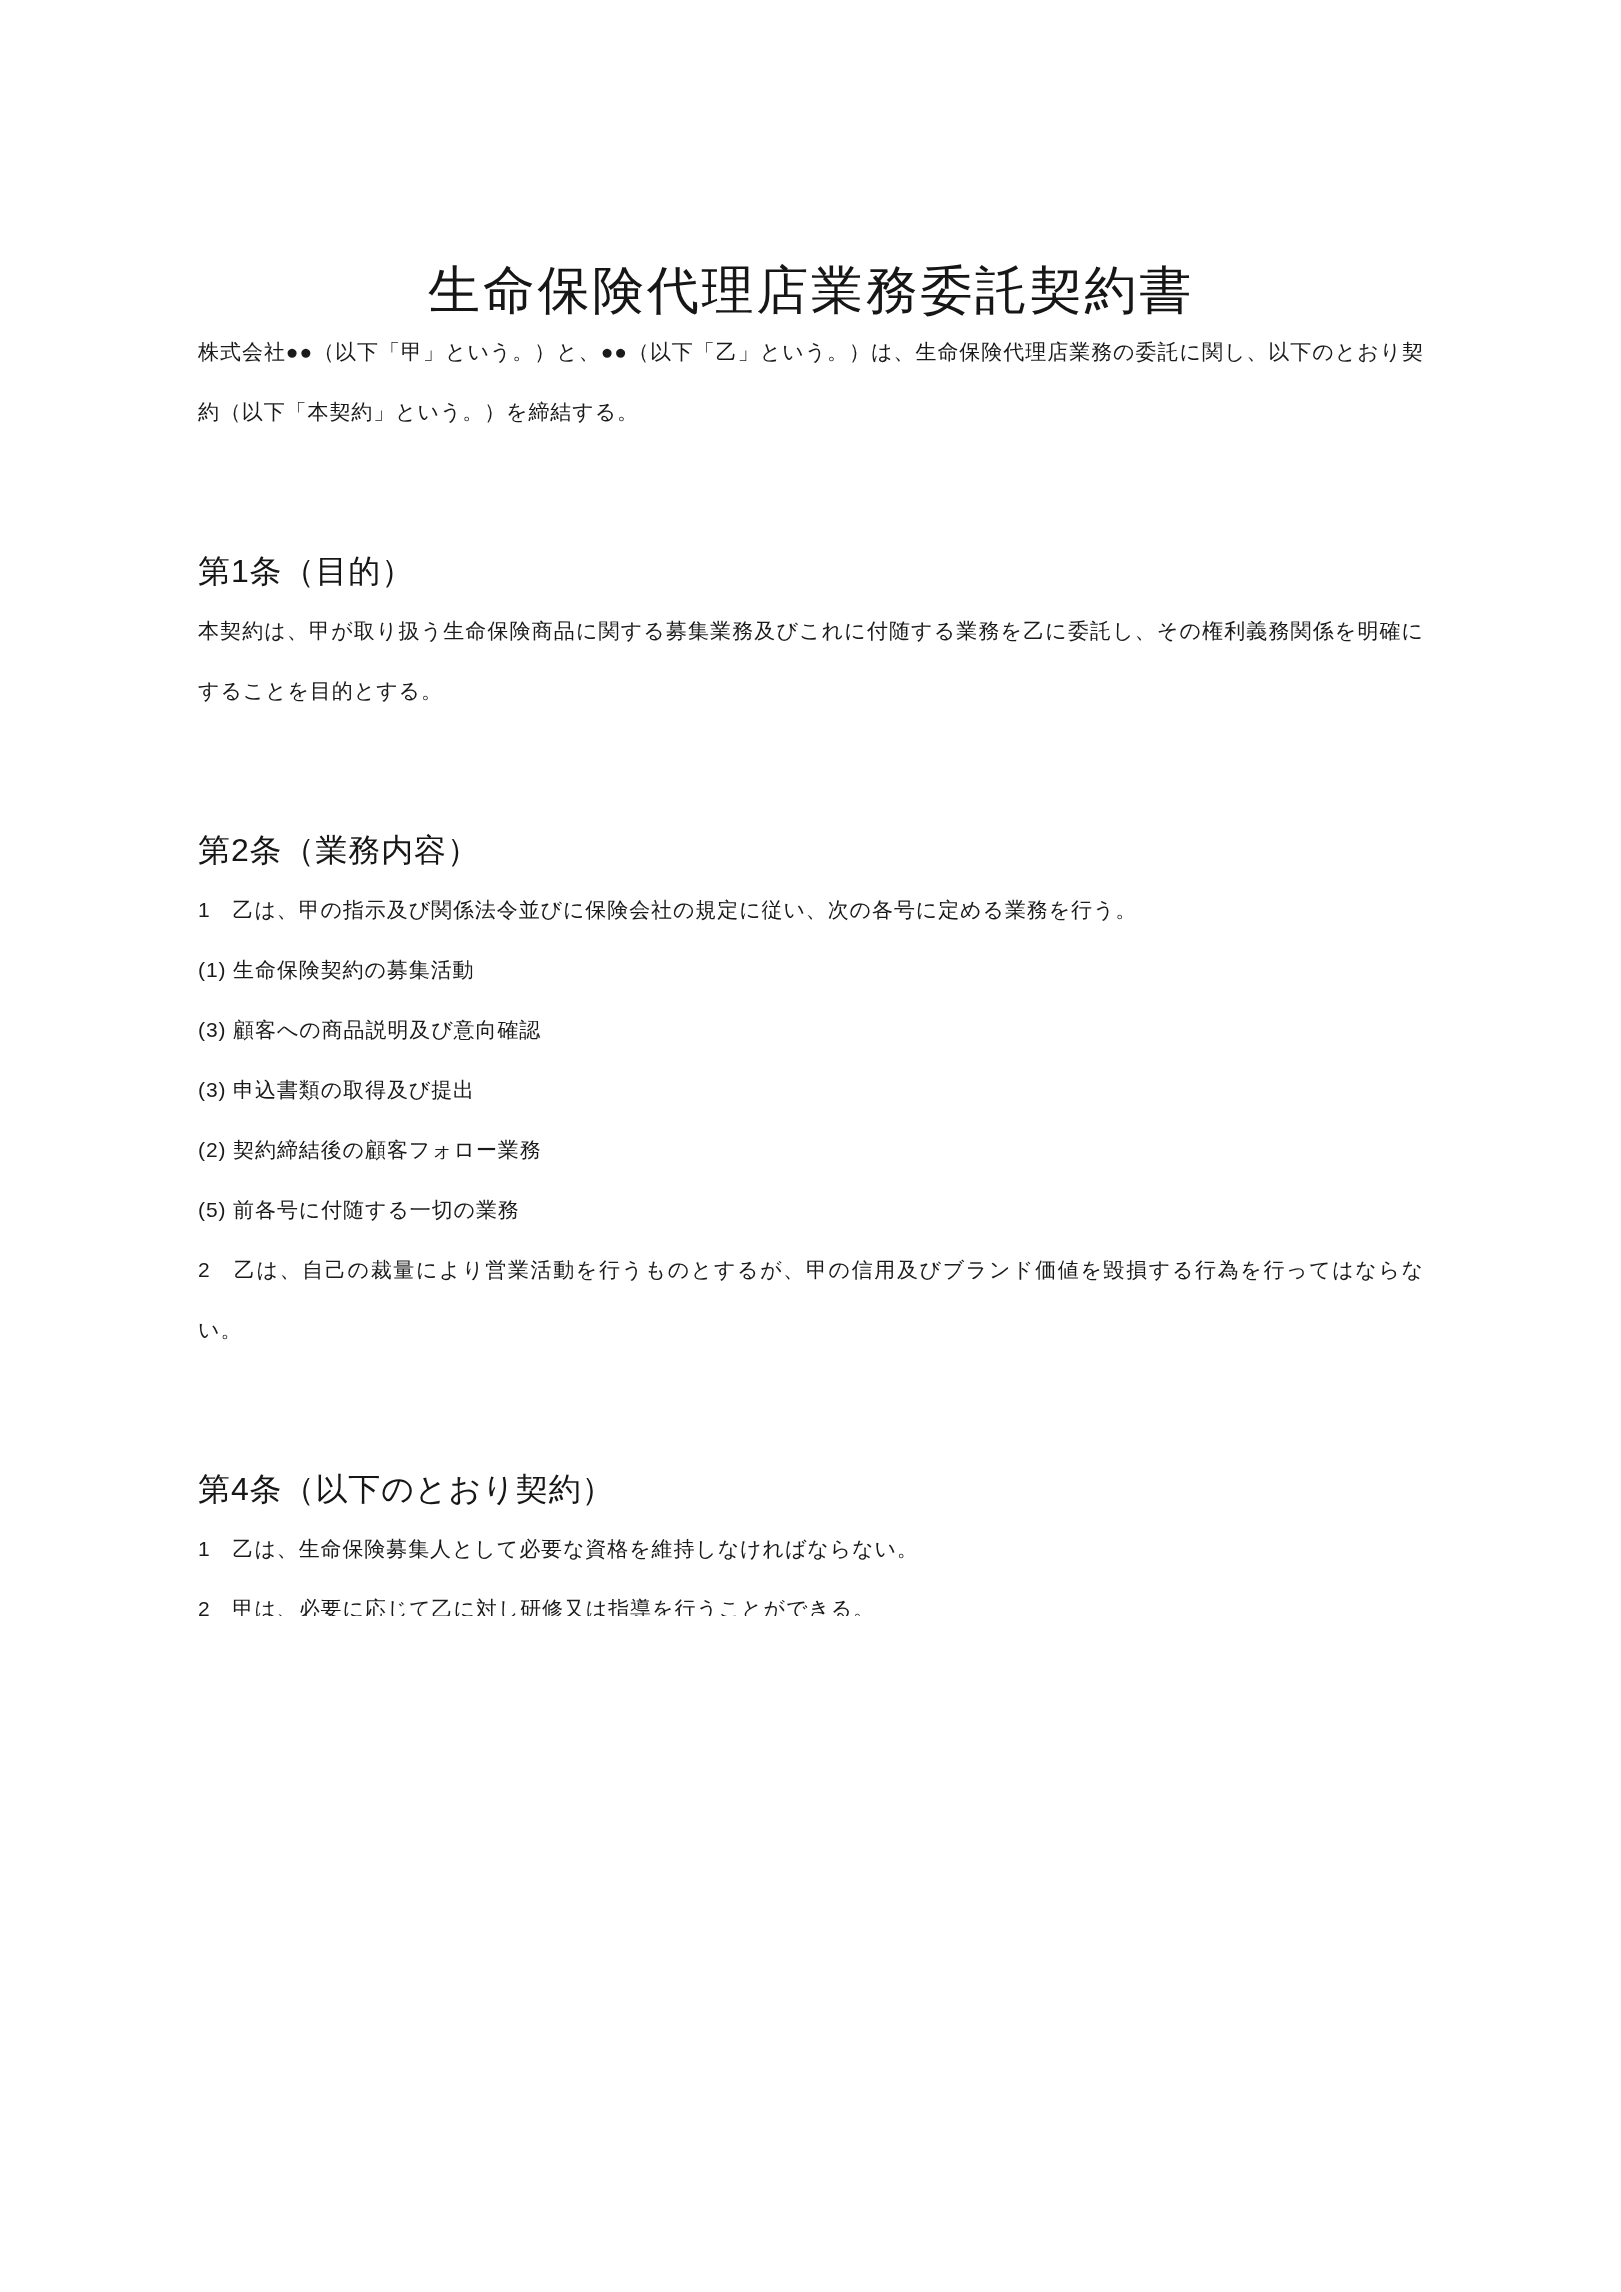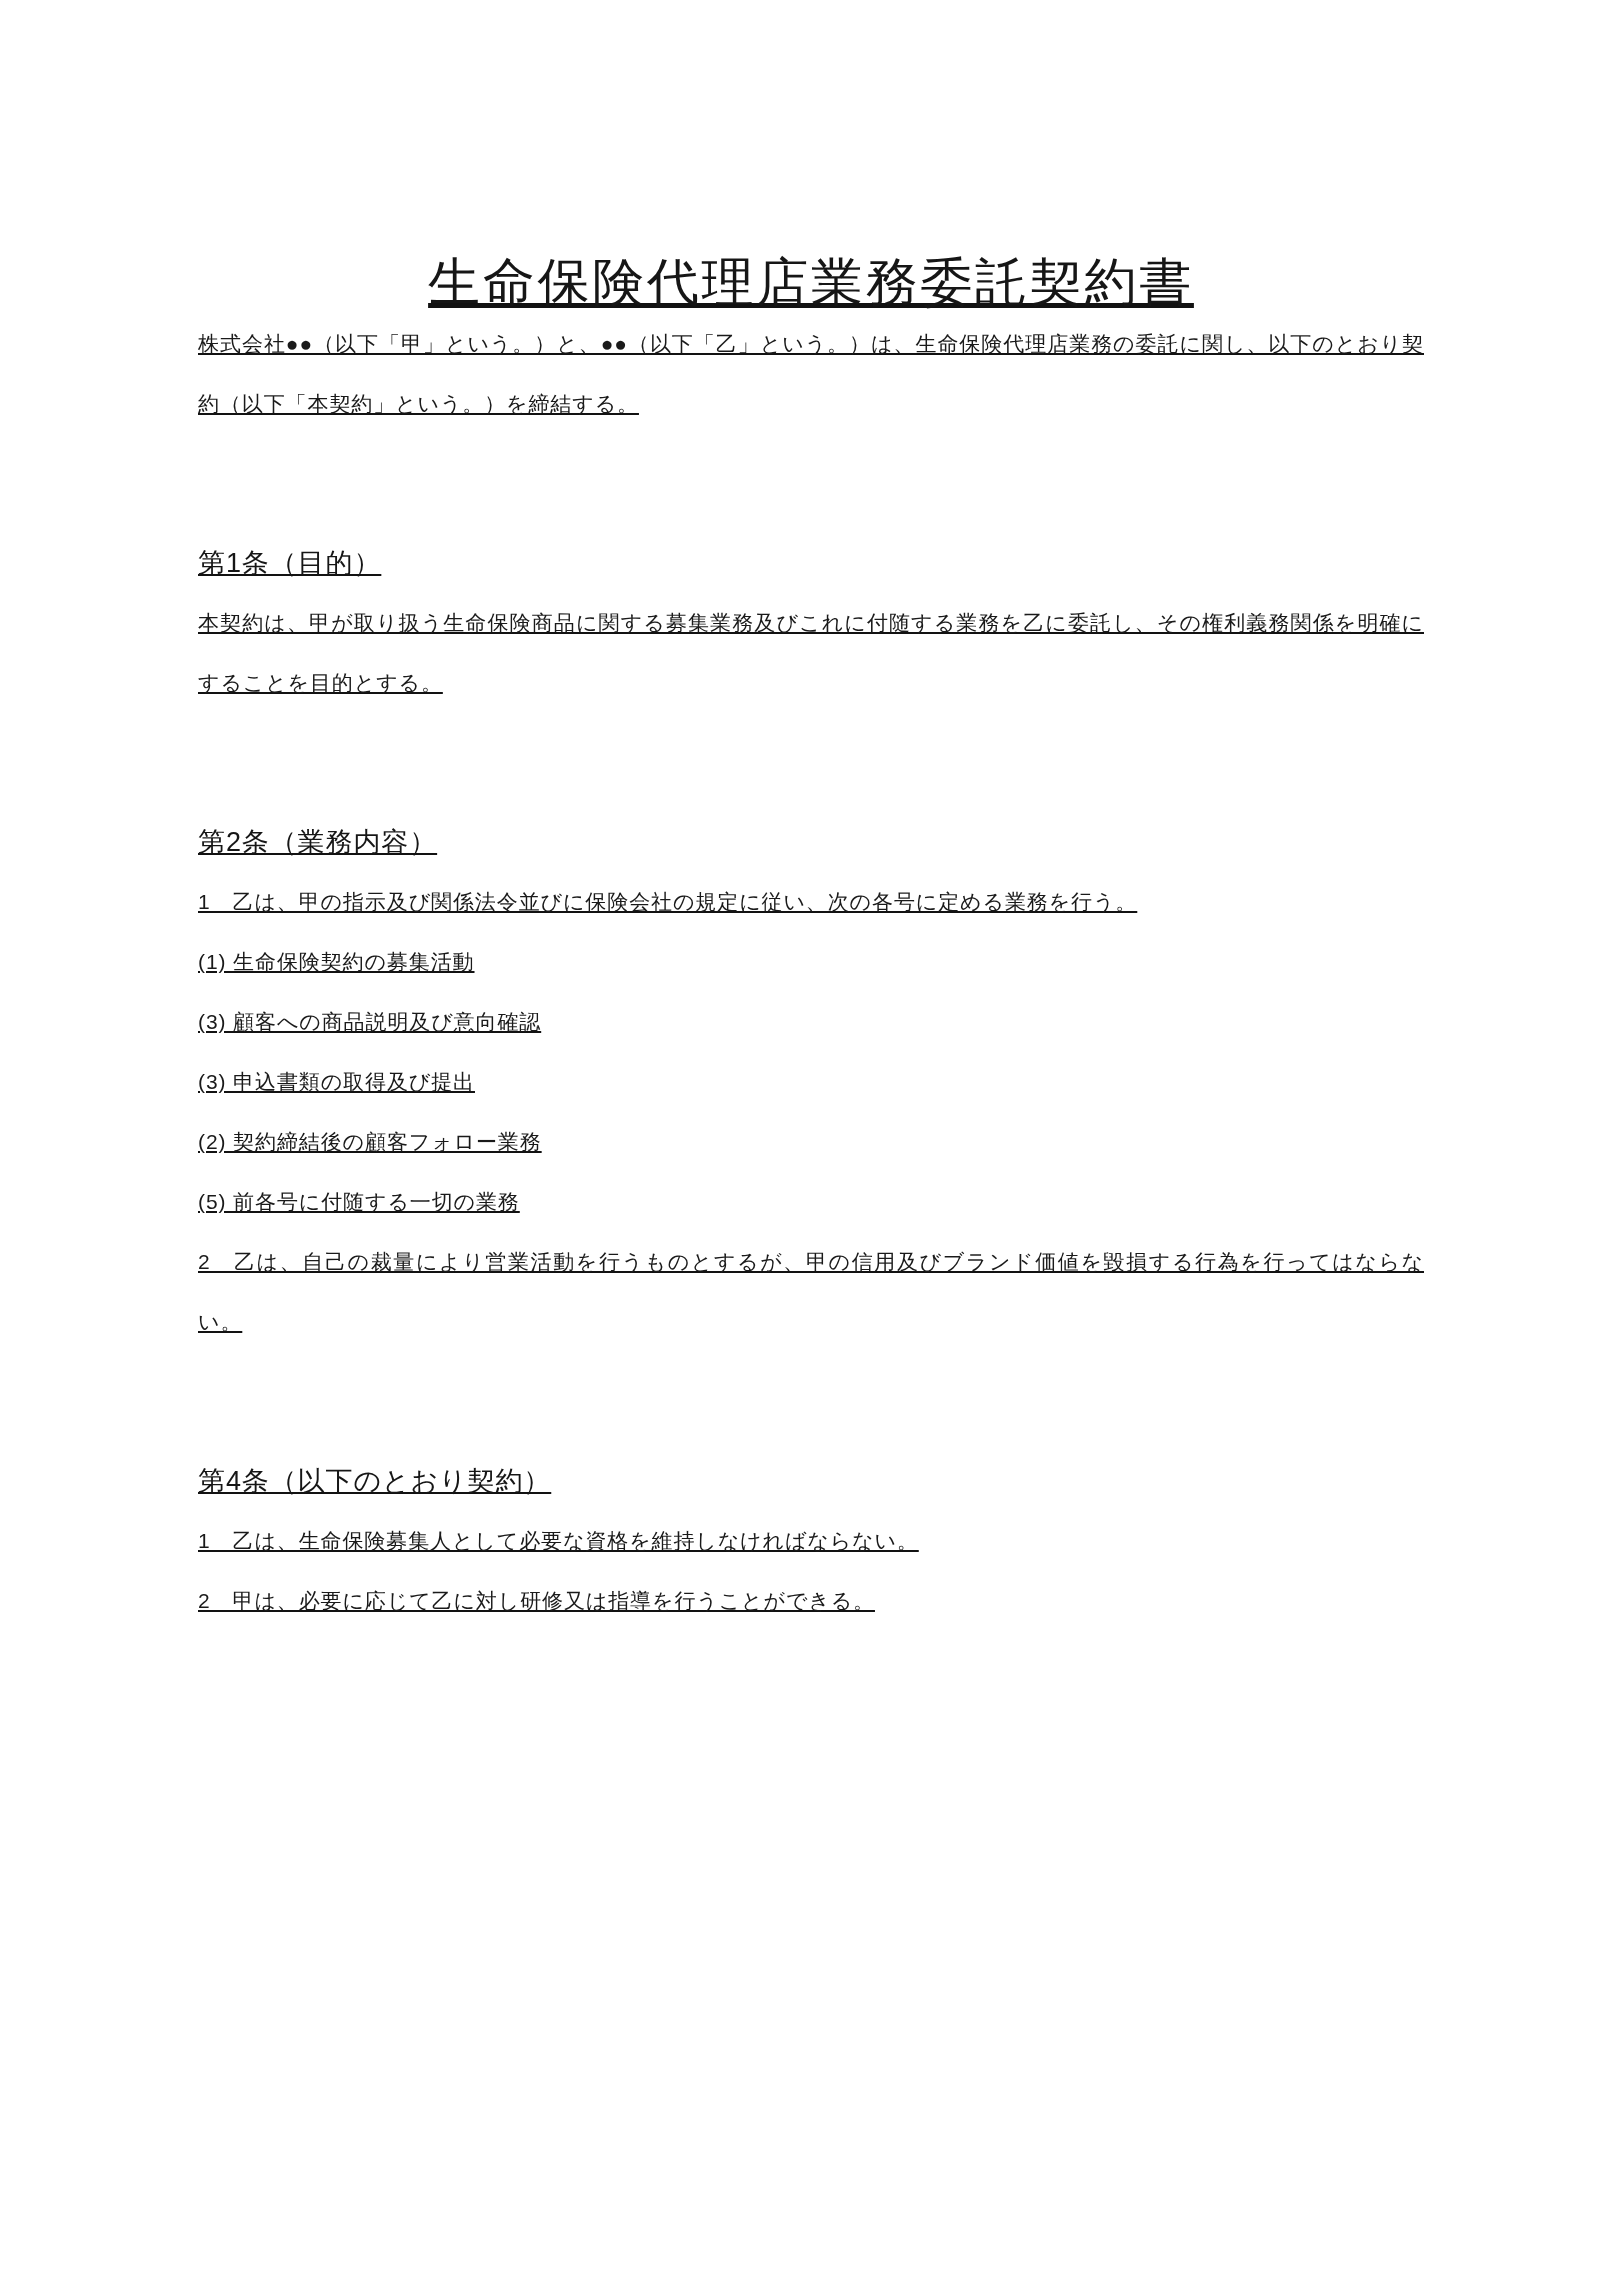--- a/index.html
+++ b/index.html
@@ -9,23 +9,22 @@
   }
   .page {
     position: relative;
     width: 1622px;
     height: 1616px;
     margin: 0 auto;
     background: #ffffff;
     color: #121212;
     font-family: "Liberation Sans", "DejaVu Sans", sans-serif;
     box-sizing: border-box;
-    padding: 0 198px;
+    padding: 8px 198px;
     overflow: hidden;
-    text-decoration: underline;
   }
   .doc-title {
     margin: 0;
     padding-top: 251px;
     font-size: 52px;
     font-weight: 500;
     line-height: 63px;
     text-align: center;
     letter-spacing: 2.7px;
     color: #161616;
@@ -36,21 +35,21 @@
   .body-text {
     margin: 0;
     font-size: 21px;
     line-height: 60px;
     letter-spacing: 0.9px;
     text-align: justify;
     color: #1a1a1a;
   }
   .article-heading {
     margin: 99px 0 0 0;
-    font-size: 27px;
+    font-size: 32px;
     font-weight: 500;
     line-height: 60px;
     letter-spacing: 0.9px;
     color: #161616;
   }
   section {
     margin: 0;
     padding: 0;
   }
 </style>

